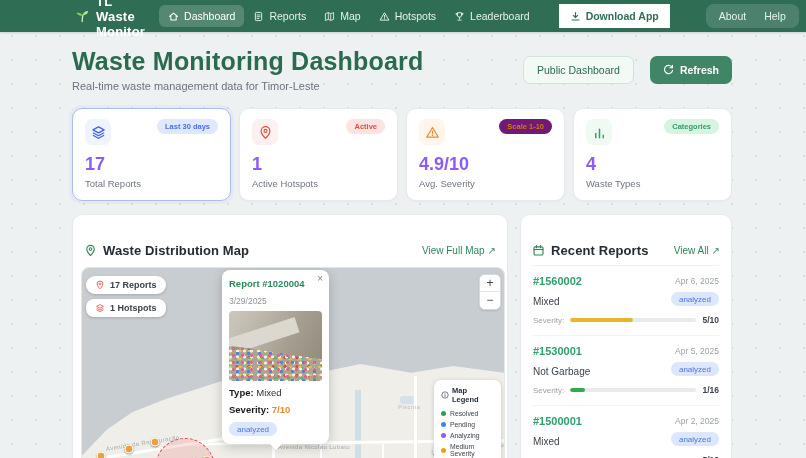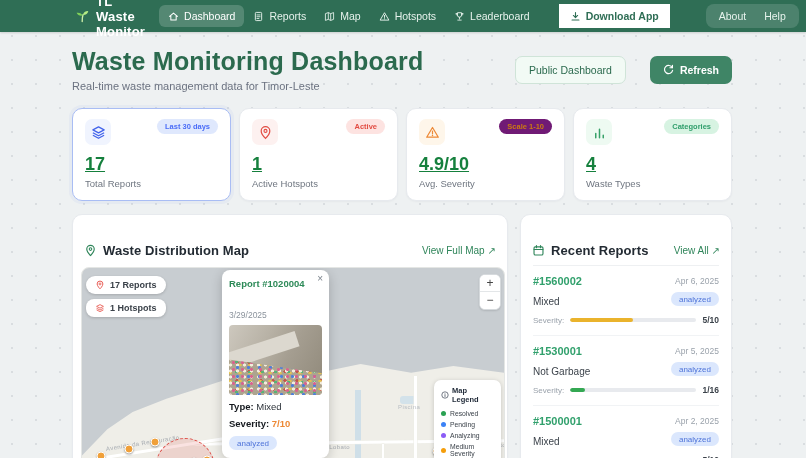--- a/index.html
+++ b/index.html
@@ -38,21 +38,21 @@
     border-radius:8px; padding:2px 4px;
   }
   .about-help .nav-item { padding:4px 9px; }
 
   
   .content { padding:15px 74px 0 72px; }
 
   .hero { display:flex; align-items:center; justify-content:space-between; }
   .hero h1 { font-size:25px; font-weight:bold; color:#2b6a4e; letter-spacing:.2px; }
   .hero .subtitle { font-size:11px; color:#6b7280; margin-top:4px; }
-  .hero-actions { display:flex; gap:24px; }
+  .hero-actions { display:flex; gap:16px; }
   .btn-public {
     background:#f2faf5; border:1px solid #cfe4d8; color:#2b6a4e; font-size:10.5px;
     padding:7px 13px; border-radius:7px; cursor:pointer; font-family:inherit;
   }
   .btn-refresh {
     background:#3f8566; border:none; color:#fff; font-size:10.5px; font-weight:bold;
     padding:7px 13px; border-radius:7px; cursor:pointer; display:flex; align-items:center;
     gap:6px; font-family:inherit;
   }
 
@@ -67,21 +67,21 @@
   .stat-icon { width:26px; height:26px; border-radius:7px; display:flex; align-items:center; justify-content:center; }
   .stat-icon.blue   { background:#f0f4fe; }
   .stat-icon.red    { background:#fdf1f0; }
   .stat-icon.orange { background:#fef6ea; }
   .stat-icon.green  { background:#eefaf2; }
   .stat-badge { font-size:7.5px; padding:3px 8px; border-radius:9px; font-weight:bold; white-space:nowrap; }
   .stat-badge.blue   { background:#dfe8fd; color:#4a6cf7; }
   .stat-badge.red    { background:#fde3e1; color:#e24c43; }
   .stat-badge.orange { background:#701a75; color:#cb7a12; }
   .stat-badge.green  { background:#d7f3e2; color:#2f9e6b; }
-  .stat-value { font-size:18px; font-weight:bold; color:#15803d; margin-top:9px;text-decoration:underline; }
+  .stat-value { font-size:18px; font-weight:bold; color:#8b5cf6; margin-top:9px; }
   .stat-label { font-size:9.5px; color:#6f7680; margin-top:3px; }
 
   
   .panels { display:flex; gap:12px; margin-top:13px; align-items:flex-start; }
   .panel {
     background:#fff; border:1px solid #e7eaee; border-radius:10px;
     box-shadow:0 1px 2px rgba(16,24,40,.04);
   }
   .map-panel { width:436px; }
   .reports-panel { flex:1; height:300px; }
@@ -144,21 +144,21 @@
   .popup {
     position:absolute; left:140px; top:2px; width:107px; background:#fff; border-radius:8px;
     box-shadow:0 3px 12px rgba(0,0,0,.2); padding:8px 7px 8px; z-index:20;
   }
   .popup:after {
     content:""; position:absolute; left:50%; bottom:-6px; margin-left:-6px;
     border-left:6px solid transparent; border-right:6px solid transparent; border-top:6px solid #fff;
   }
   .popup-close { position:absolute; top:3px; right:6px; border:none; background:none; font-size:10px; color:#7c848d; cursor:pointer; }
   .popup-title { font-size:9.5px; font-weight:bold; color:#2d8a58; }
-  .popup-date { font-size:8.5px; color:#8b939c; margin-top:21px; }
+  .popup-date { font-size:8.5px; color:#8b939c; margin-top:7px; }
   .popup-photo {
     margin-top:5px; width:93px; height:70px; border-radius:4px; position:relative; overflow:hidden;
     background:linear-gradient(118deg,#cdc8be 0%,#b8b2a6 34%,#a59e91 58%,#8f8879 100%);
   }
   .popup-photo .band {
     position:absolute; left:-10px; top:18px; width:80px; height:16px; background:#dcd8cf;
     transform:rotate(-18deg);
   }
   .popup-photo .debris {
     position:absolute; left:0; bottom:0; width:100%; height:62%;

